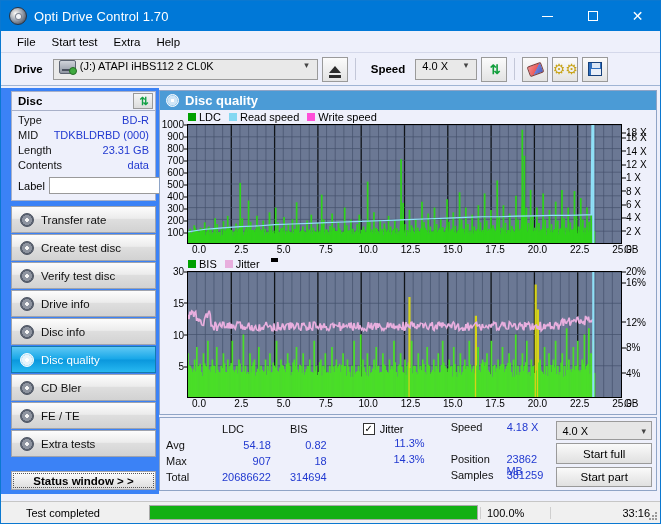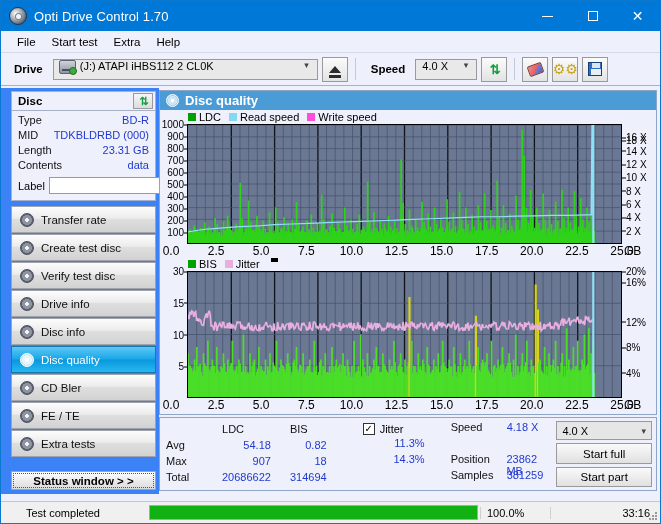--- a/index.html
+++ b/index.html
@@ -313,22 +313,22 @@
     flex: 1 1 auto;
     position: relative;
     background: #6b7894;
     border: 1px solid #000;
     overflow: hidden;
   }
   .plot svg { display:block; width:100%; height:100%; }
   .xaxis {
     height: 13px;
     position: relative;
-    margin-left: 11px; margin-right: 34px;
-    font-size: 12px;
+    margin-left: 39px; margin-right: 34px;
+    font-size: 10px;
   }
   .xaxis .xt {
     position: absolute; top: 0;
     transform: translateX(-50%);
     white-space: nowrap;
   }
   .xaxis .xt.gb { transform: none; }
 
   
   .stats {
@@ -1036,25 +1036,25 @@
                     </g>
                     <polyline points="0.0,452.8 20.0,447.2 40.0,441.7 60.0,438.9 80.0,436.1 120.0,430.6 160.0,427.8 200.0,422.2 240.0,419.4 280.0,416.7 320.0,413.9 360.0,411.1 400.0,408.3 440.0,405.6 480.0,402.8 520.0,400.0 560.0,397.2 600.0,394.4 640.0,391.7 680.0,388.9 720.0,388.9 760.0,386.1 800.0,384.7 840.0,383.3 880.0,383.3 920.0,380.6 932.0,380.6 934.0,0.0" fill="none" stroke="#8fe0f7" stroke-width="5"></polyline>
                     <line x1="936" x2="936" y1="0" y2="500" stroke="#8fe0f7" stroke-width="5"></line>
                   </svg>
               </div>
               <div class="yaxis yaxis-r" id="ldc-yaxis-r" style="height: 120px;">
                   <div class="tick" style="top: 106.667px;">2 X</div>
                   <div class="tick" style="top: 93.3333px;">4 X</div>
                   <div class="tick" style="top: 80px;">6 X</div>
                   <div class="tick" style="top: 66.6667px;">8 X</div>
-                  <div class="tick" style="top: 53.3333px;">10 X</div>
+                  <div class="tick" style="top: 53.3333px;">1 X</div>
                   <div class="tick" style="top: 40px;">12 X</div>
                   <div class="tick" style="top: 26.6667px;">14 X</div>
                   <div class="tick" style="top: 13.3333px;">16 X</div>
-                  <div class="tick" style="top: 16px;">18 X</div>
+                  <div class="tick" style="top: 8px;">18 X</div>
                 </div>
             </div>
             <div class="xaxis" id="ldc-xaxis">
                 <div class="xt" style="left: 0%;">0.0</div>
                 <div class="xt" style="left: 10%;">2.5</div>
                 <div class="xt" style="left: 20%;">5.0</div>
                 <div class="xt" style="left: 30%;">7.5</div>
                 <div class="xt" style="left: 40%;">10.0</div>
                 <div class="xt" style="left: 50%;">12.5</div>
                 <div class="xt" style="left: 60%;">15.0</div>

